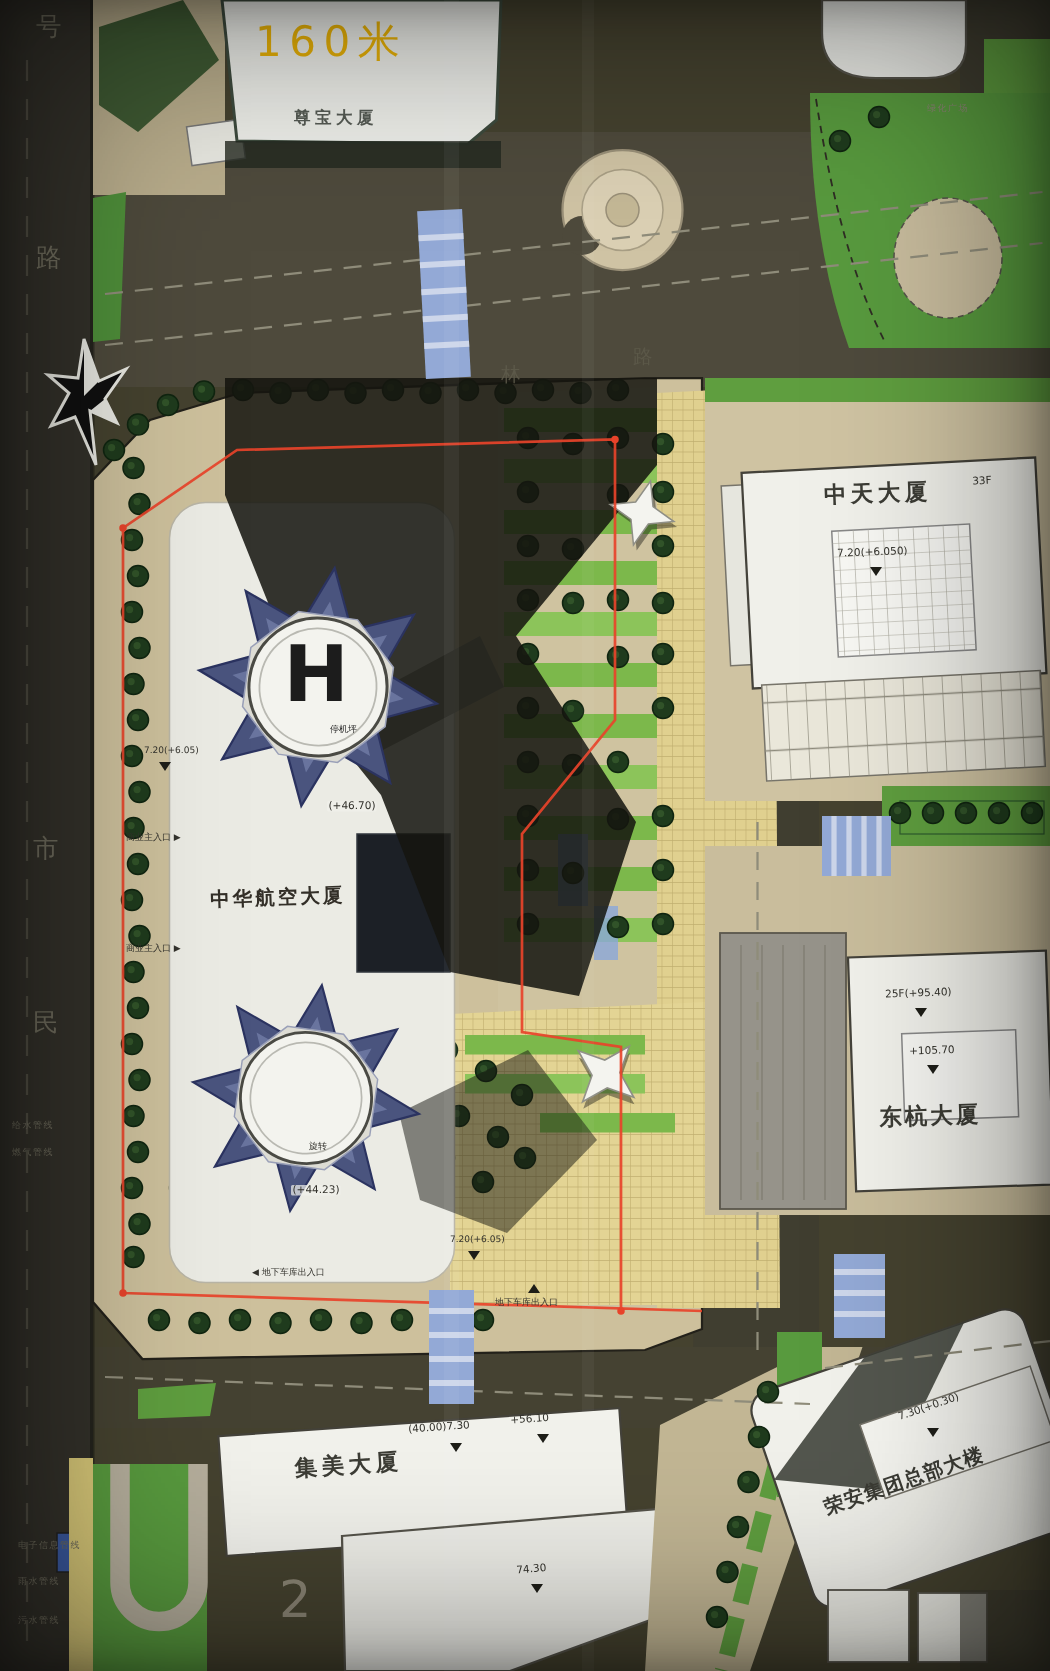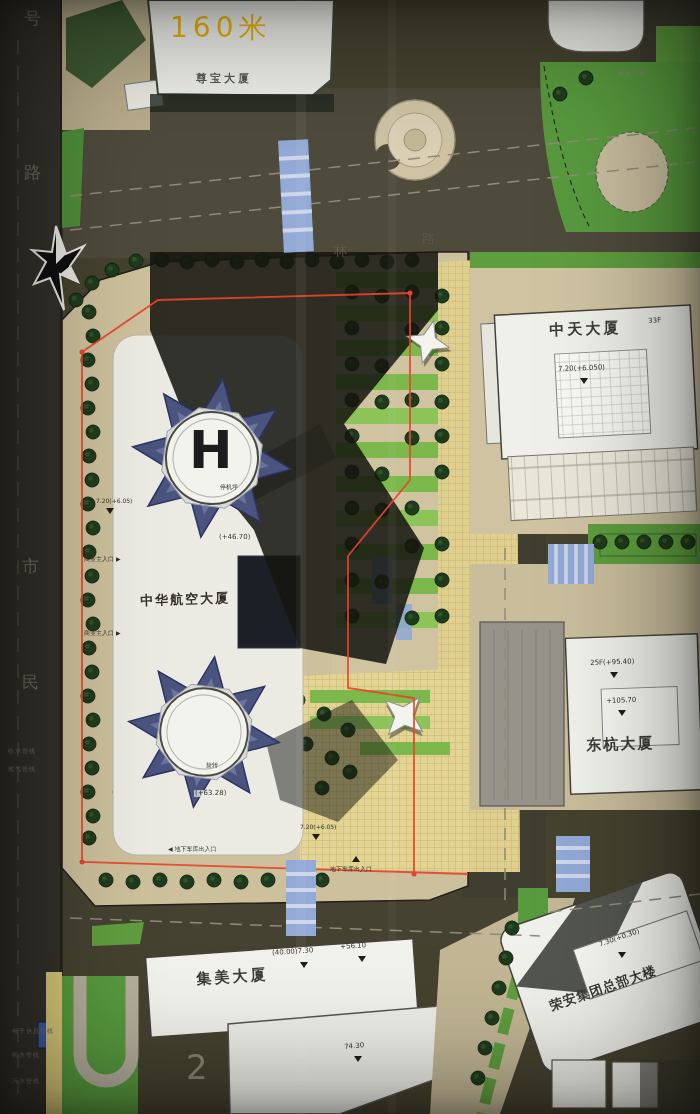--- a/index.html
+++ b/index.html
@@ -347,21 +347,21 @@
 <div class="lbl bname" style="left:549px;top:323px;font-size:15px;letter-spacing:3px;transform:rotate(-2deg);">中天大厦</div>
 <div class="lbl tiny" style="left:558px;top:366px;transform:rotate(-2deg);">7.20(+6.050)</div>
 <span class="mark" style="left:580px;top:378px;"></span>
 <div class="lbl tiny" style="left:648px;top:318px;transform:rotate(-3deg);">33F</div>
 
 <div class="lbl" style="left:189px;top:424px;font-size:52px;font-weight:bold;color:#1c1c1c;letter-spacing:0;">H</div>
 <div class="lbl tiny" style="left:220px;top:484px;font-size:6px;color:#222;">停机坪</div>
 <div class="lbl tiny pill" style="left:190px;top:534px;margin-left:28px;">(+46.70)</div>
 <div class="lbl bname" style="left:140px;top:594px;font-size:13px;letter-spacing:2px;transform:rotate(-2deg);color:#332f28;">中华航空大厦</div>
 <div class="lbl tiny" style="left:206px;top:762px;font-size:6px;">旋转</div>
-<div class="lbl tiny pill" style="left:194px;top:790px;">(+63.28)</div>
+<div class="lbl tiny pill" style="left:194px;top:790px;">(+44.23)</div>
 
 <div class="lbl tiny" style="left:590px;top:660px;transform:rotate(-2deg);">25F(+95.40)</div>
 <span class="mark" style="left:610px;top:672px;"></span>
 <div class="lbl tiny" style="left:606px;top:698px;transform:rotate(-2deg);">+105.70</div>
 <span class="mark" style="left:618px;top:710px;"></span>
 <div class="lbl bname" style="left:586px;top:738px;font-size:15px;letter-spacing:2px;transform:rotate(-2deg);">东杭大厦</div>
 
 <div class="lbl tiny" style="left:272px;top:950px;transform:rotate(-4deg);">(40.00)7.30</div>
 <span class="mark" style="left:300px;top:962px;"></span>
 <div class="lbl tiny" style="left:340px;top:944px;transform:rotate(-4deg);">+56.10</div>

